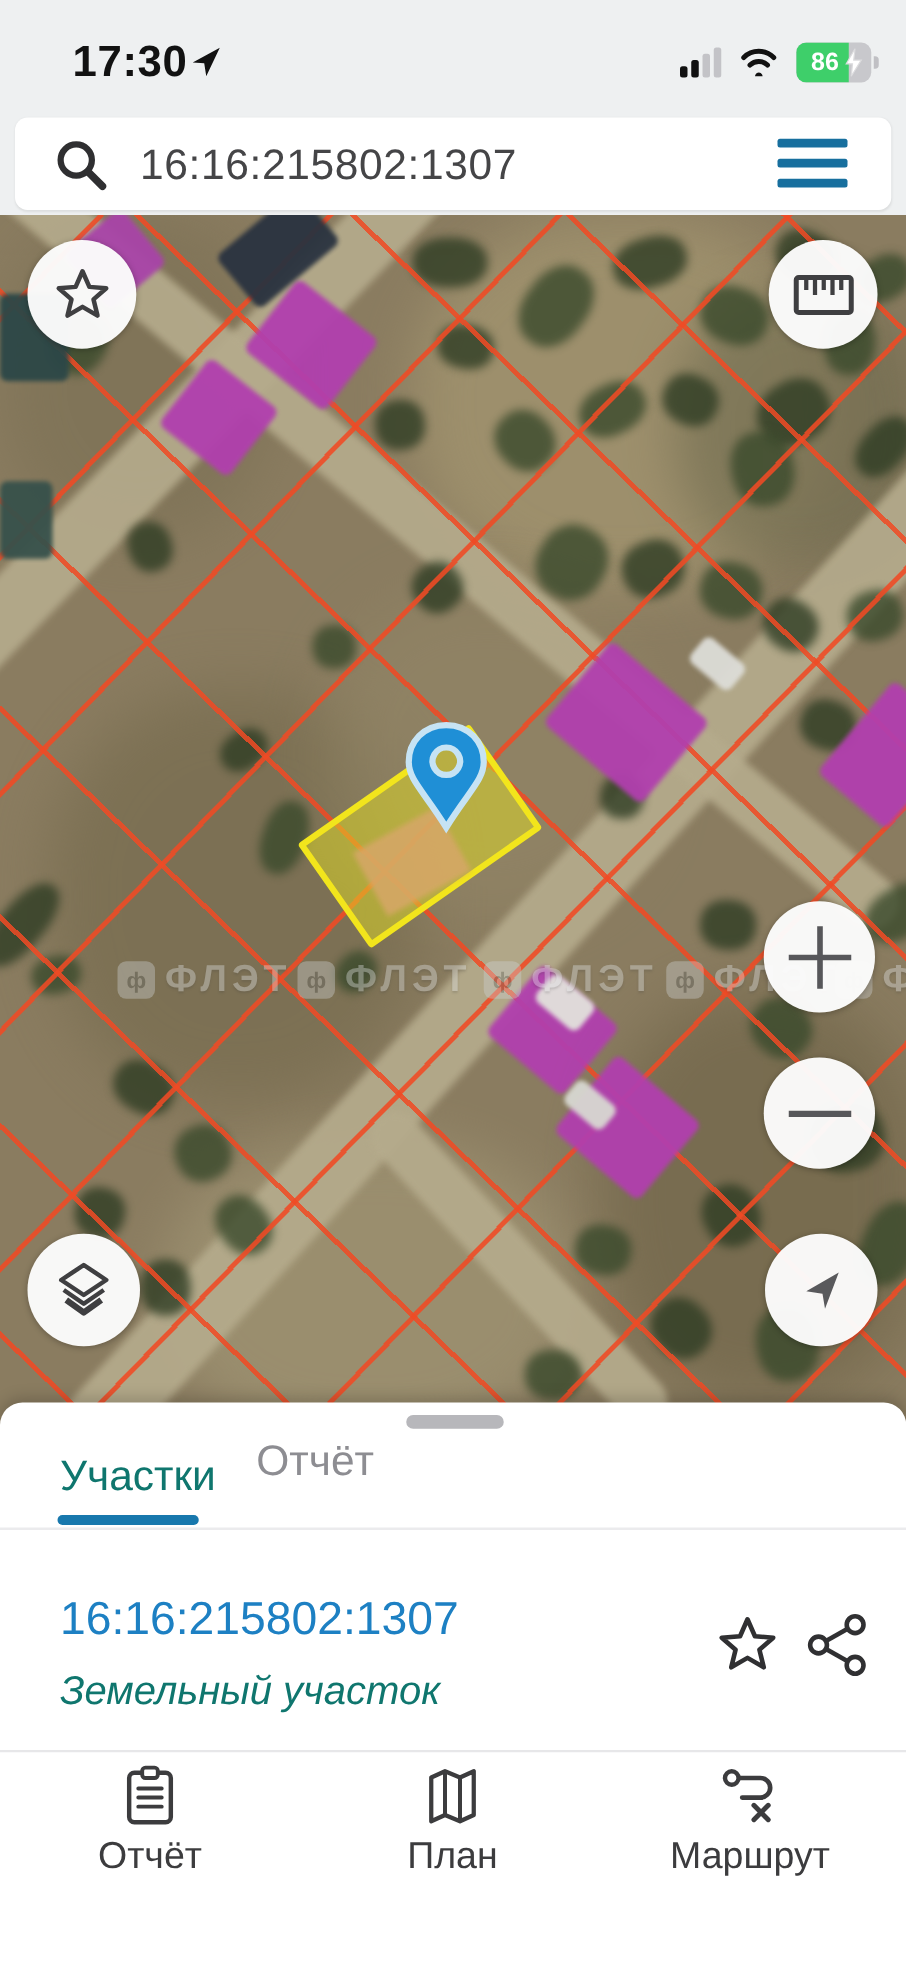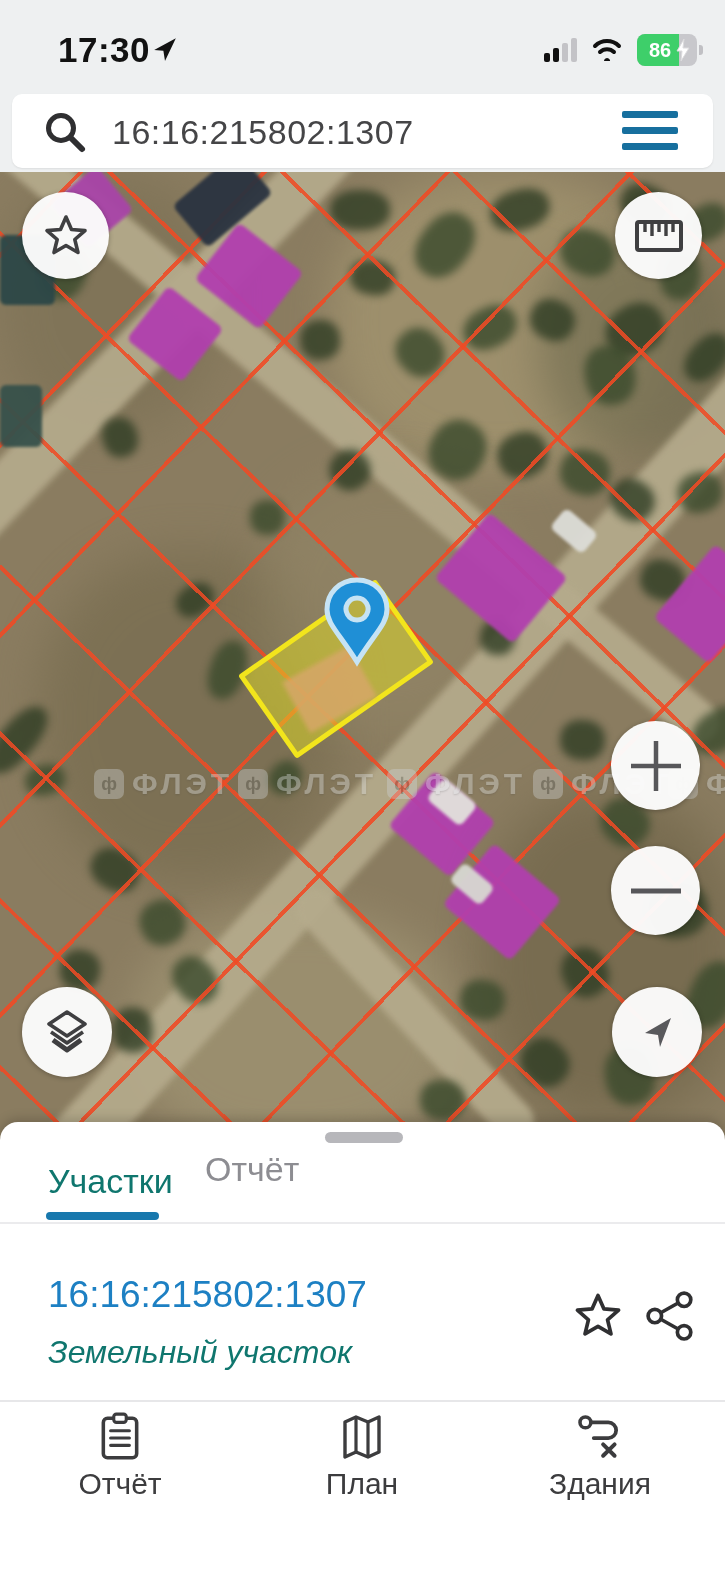--- a/index.html
+++ b/index.html
@@ -325,18 +325,18 @@
           <path d="M18 4 V39 M30 9 V44" stroke="#3c3c3e" stroke-width="3.2"></path>
         </svg>
         <span class="lbl">План</span>
       </div>
       <div class="nav-item ni2">
         <svg width="48" height="50" viewBox="0 0 46 48">
           <circle cx="9" cy="10" r="5.2" fill="none" stroke="#3c3c3e" stroke-width="3.4"></circle>
           <path d="M15 10 H31 A7.5 7.5 0 0 1 31 25 H17" fill="none" stroke="#3c3c3e" stroke-width="3.6" stroke-linecap="round"></path>
           <path d="M26 31 L37 42 M37 31 L26 42" stroke="#3c3c3e" stroke-width="3.8" stroke-linecap="round"></path>
         </svg>
-        <span class="lbl">Здания</span>
+        <span class="lbl">Маршрут</span>
       </div>
 
     </div>
   </div>
 </div>
 
 </body></html>

